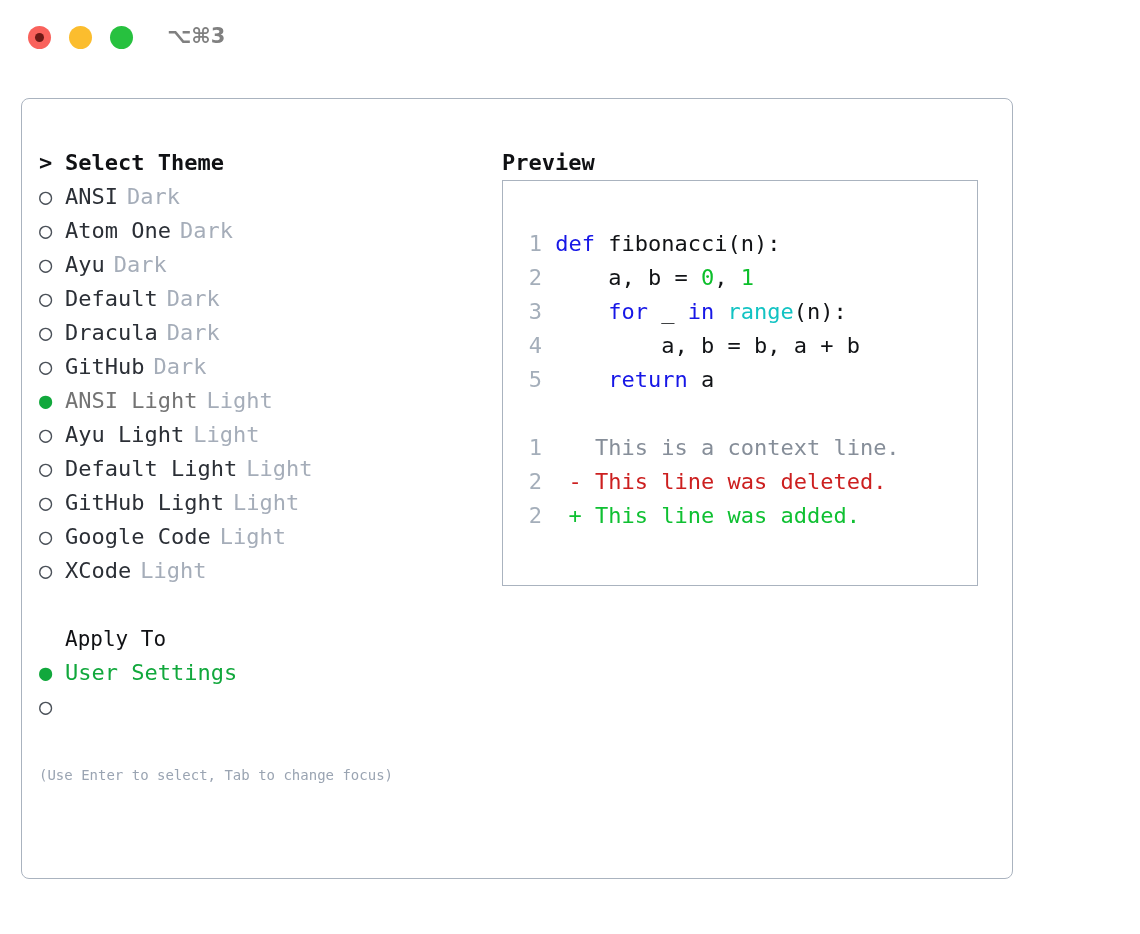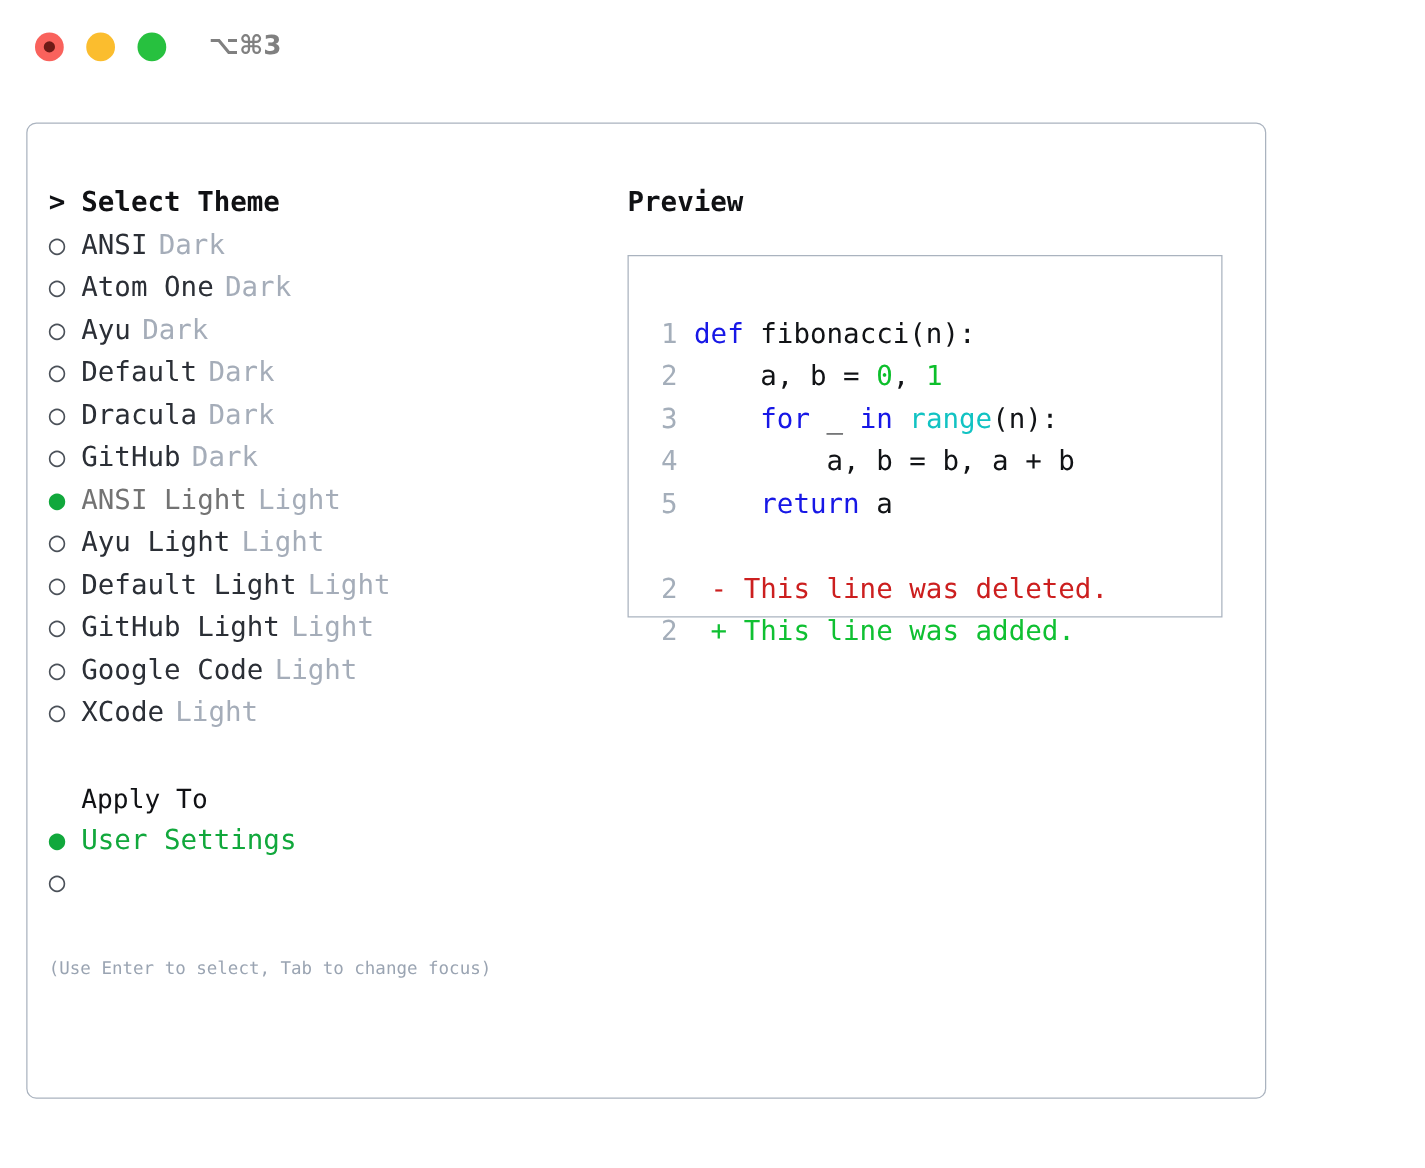--- a/index.html
+++ b/index.html
@@ -151,23 +151,22 @@
   
   .preview-title {
     font-size: 22px;
     font-weight: 700;
     color: #101114;
     height: 34px;
     line-height: 34px;
     white-space: pre;
   }
   .preview-box {
-    margin-top: 24px;
     width: 476px;
-    height: 290px;
+    height: 406px;
     border: 1.5px solid #aab3bf;
     box-sizing: border-box;
     background: #ffffff;
     position: relative;
   }
   .code-area {
     position: absolute;
     left: 13px;
     top: 46px;
     font-size: 22px;
@@ -245,18 +244,18 @@
         </div>
 
       <div class="hint">(Use Enter to select, Tab to change focus)</div>
     </div>
 
     <div class="right-col">
       <div class="preview-title">Preview</div>
 
       <div class="preview-box">
         <div class="code-area" id="code-area"><div class="code-line"><span class="ln">1</span><span class="tok-txt"> </span><span class="tok-kw">def</span><span class="tok-txt"> fibonacci(n):</span></div><div class="code-line"><span class="ln">2</span><span class="tok-txt">     a, b = </span><span class="tok-num">0</span><span class="tok-txt">, </span><span class="tok-num">1</span></div><div class="code-line"><span class="ln">3</span><span class="tok-txt">     </span><span class="tok-kw">for</span><span class="tok-txt"> _ </span><span class="tok-kw">in</span><span class="tok-txt"> </span><span class="tok-fn">range</span><span class="tok-txt">(n):</span></div><div class="code-line"><span class="ln">4</span><span class="tok-txt">         a, b = b, a + b</span></div><div class="code-line"><span class="ln">5</span><span class="tok-txt">     </span><span class="tok-kw">return</span><span class="tok-txt"> a</span></div></div>
-        <div class="diff-area" id="diff-area"><div class="code-line"><span class="ln">2</span><span class="diff-del">  - This line was deleted.</span></div><div class="code-line"><span class="ln">2</span><span class="diff-add">  + This line was added.</span></div></div>
+        <div class="diff-area" id="diff-area"><div class="code-line"><span class="ln">1</span><span class="diff-ctx">    This is a context line.</span></div><div class="code-line"><span class="ln">2</span><span class="diff-del">  - This line was deleted.</span></div><div class="code-line"><span class="ln">2</span><span class="diff-add">  + This line was added.</span></div></div>
       </div>
     </div>
 
   </div>
 </div>
 
 </body></html>

